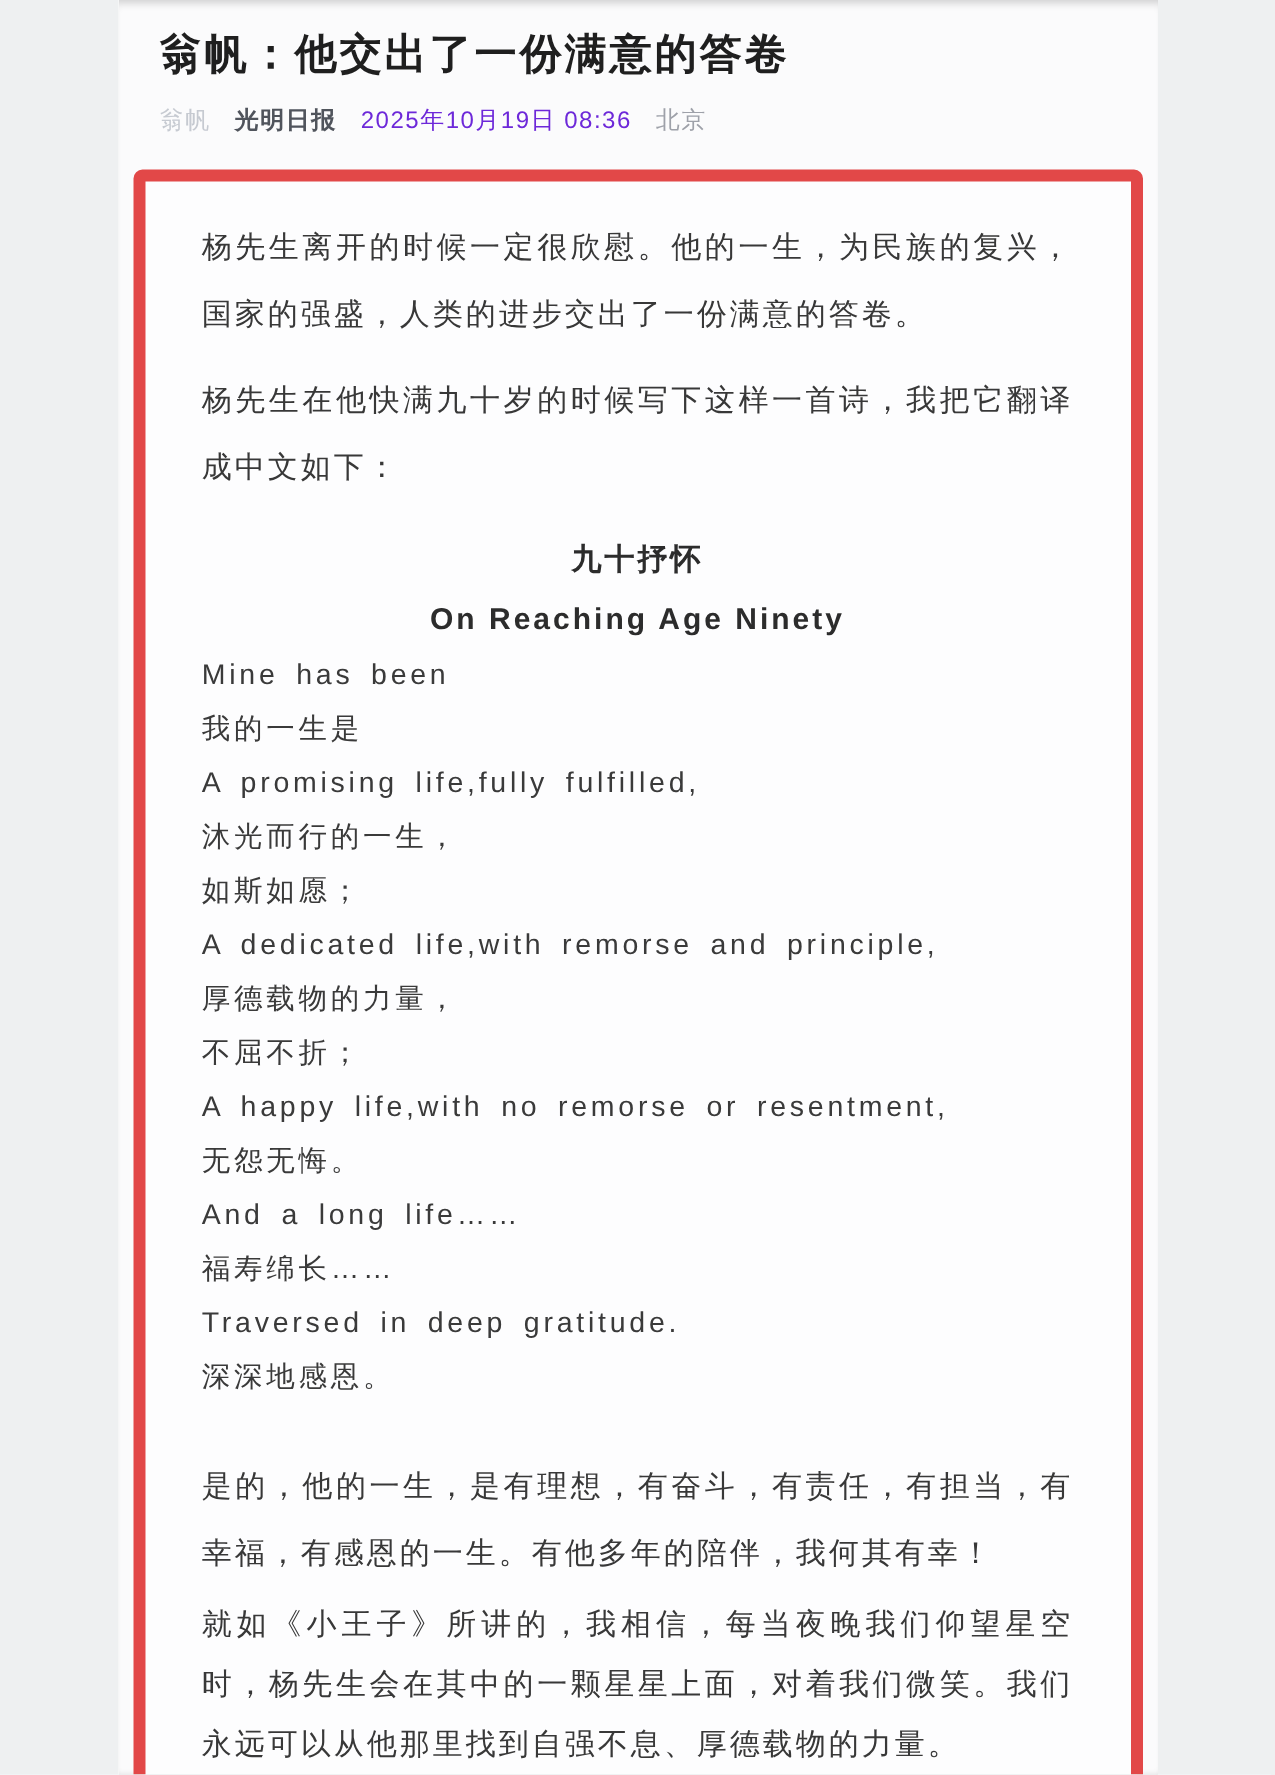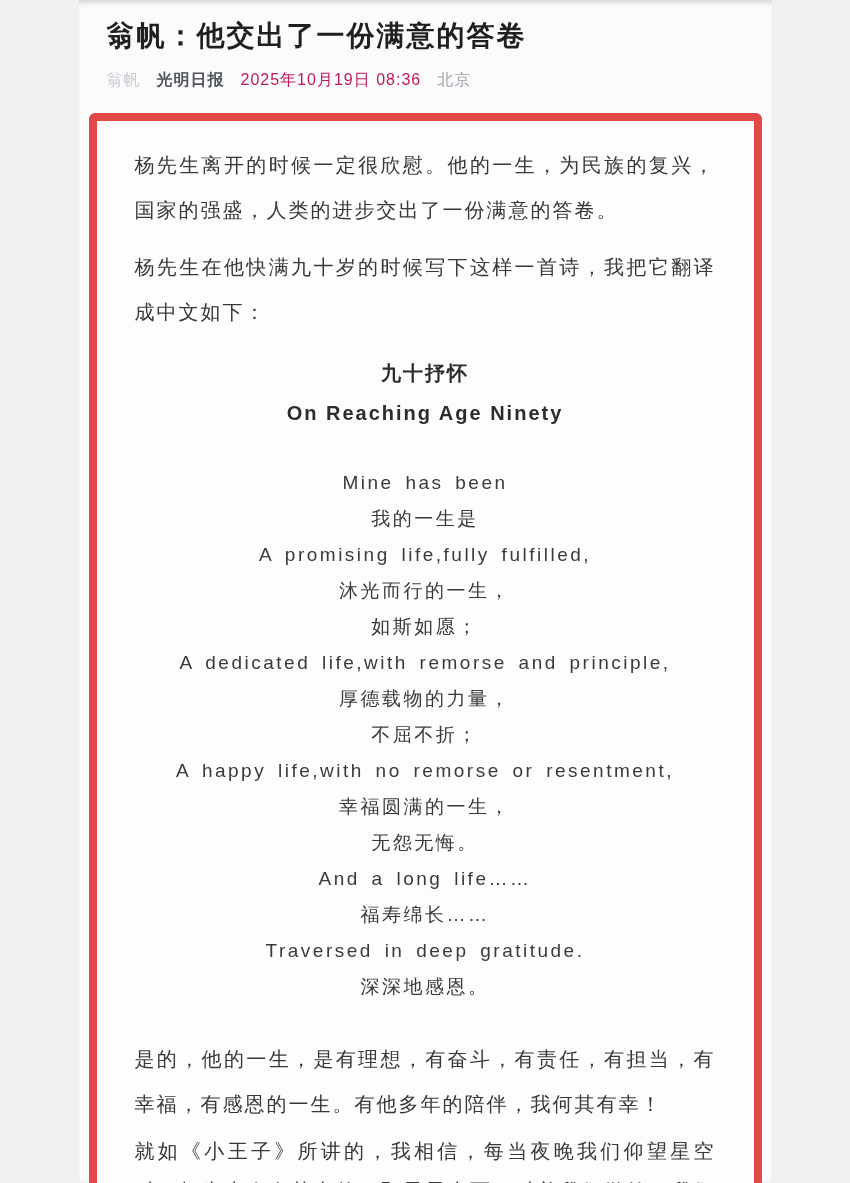--- a/index.html
+++ b/index.html
@@ -26,21 +26,21 @@
     display:flex;
     align-items:flex-end;
     gap:16px;
     margin:16px 28px 0;
     font-size:16px;
     letter-spacing:1px;
     white-space:nowrap;
   }
   .byline .author   { color:#c6cad1; }
   .byline .source   { color:#50545c; font-weight:bold; }
-  .byline .datetime { color:#be185d; }
+  .byline .datetime { color:#6d28d9; }
   .byline .location { color:#9ea1a9; }
   .red-box {
     margin:22px 10px 0;
     border:8px solid #e24848;
     border-radius:6px;
     background:#fdfdfe;
     padding:22px 38px 60px;
     min-height:1200px; 
     color:#383838;
   }
@@ -55,21 +55,21 @@
   .para-3 { margin-top:32px; }
   .para-4 { margin-top:4px; line-height:40px; }
   .poem-title { margin-top:18px; text-align:center; }
   .poem-title-line {
     font-size:20px;
     font-weight:bold;
     color:#2c2c2c;
     line-height:40px;
     letter-spacing:2px;
   }
-  .poem-body { margin-top:32px; text-align:center; }
+  .poem-body { }
   .poem-line {
     font-size:19px;
     line-height:36px;
     letter-spacing:2.5px;
     color:#3a3a3a;
     word-spacing:4px;
   }
 </style>
 </head>
 <body>
@@ -99,21 +99,20 @@
     <div class="poem-body">
       <div class="poem-line">Mine has been</div>
       <div class="poem-line">我的一生是</div>
       <div class="poem-line">A promising life,fully fulfilled,</div>
       <div class="poem-line">沐光而行的一生，</div>
       <div class="poem-line">如斯如愿；</div>
       <div class="poem-line">A dedicated life,with remorse and principle,</div>
       <div class="poem-line">厚德载物的力量，</div>
       <div class="poem-line">不屈不折；</div>
       <div class="poem-line">A happy life,with no remorse or resentment,</div>
-      <div class="poem-line">幸福圆满的一生，</div>
       <div class="poem-line">无怨无悔。</div>
       <div class="poem-line">And a long life……</div>
       <div class="poem-line">福寿绵长……</div>
       <div class="poem-line">Traversed in deep gratitude.</div>
       <div class="poem-line">深深地感恩。</div>
     </div>
 
     <p class="para para-3">是的，他的一生，是有理想，有奋斗，有责任，有担当，有幸福，有感恩的一生。有他多年的陪伴，我何其有幸！</p>
 
     <p class="para para-4">就如《小王子》所讲的，我相信，每当夜晚我们仰望星空时，杨先生会在其中的一颗星星上面，对着我们微笑。我们永远可以从他那里找到自强不息、厚德载物的力量。</p>

